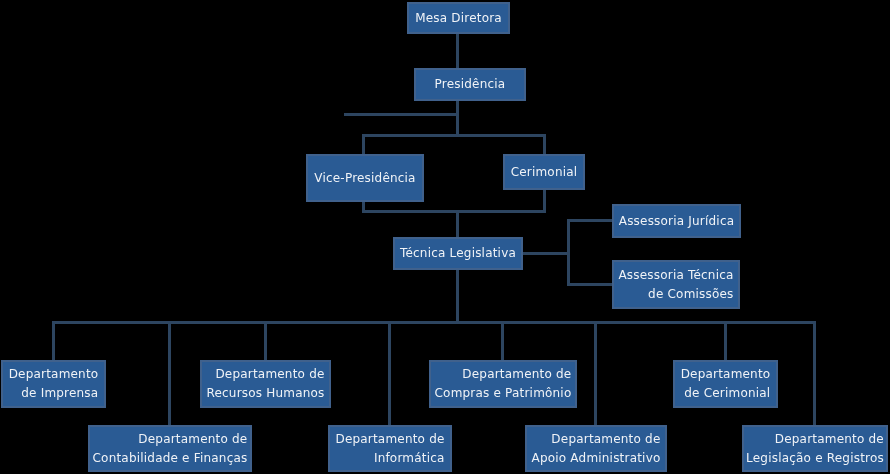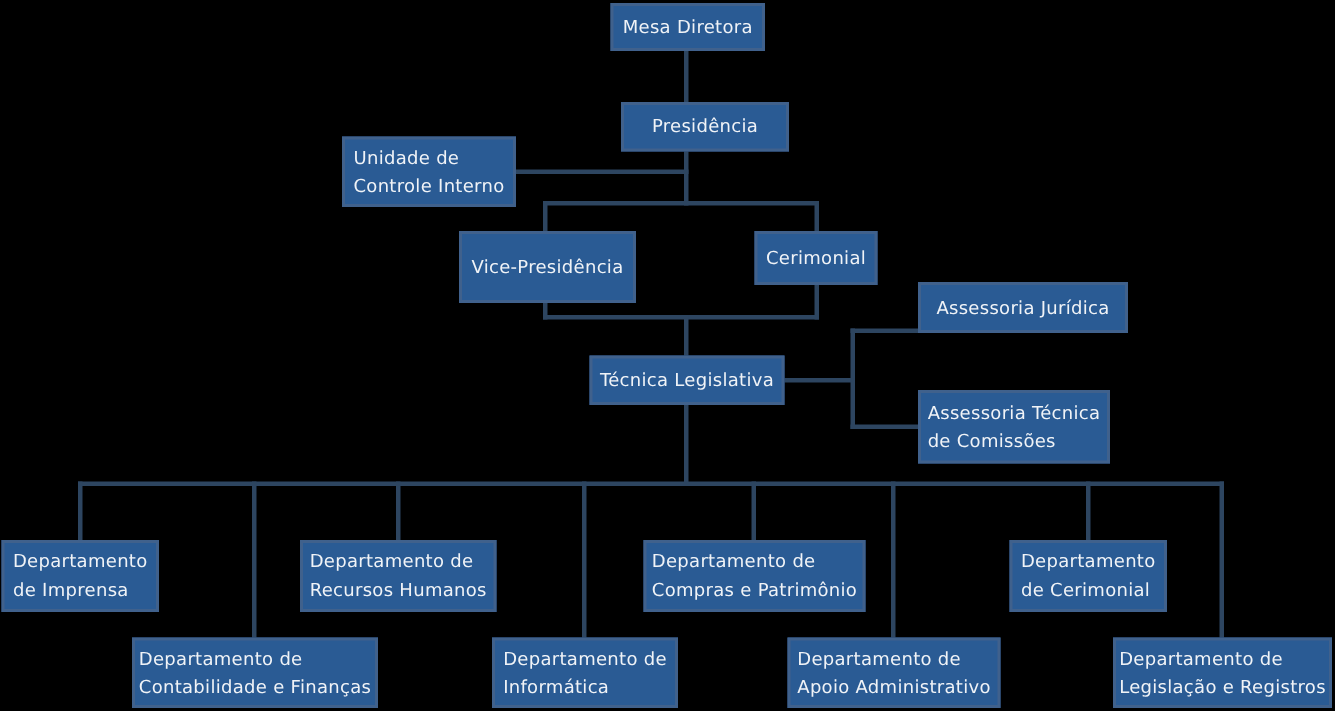--- a/index.html
+++ b/index.html
@@ -18,21 +18,21 @@
   }
   .node {
     position: absolute;
     box-sizing: border-box;
     background: var(--node-fill, #2a5b94);
     border: 2px solid var(--node-border, #40618c);
     color: var(--text, #f0f3f7);
     display: flex;
     align-items: center;
     justify-content: center;
-    text-align: left;
+    text-align: right;
     white-space: pre;
     font-size: 12px;
     line-height: 19px;
     letter-spacing: 0.2px;
   }
   .line {
     position: absolute;
     background: var(--connector, #2d4560);
   }
   .line.h { height: 3px; }
@@ -63,26 +63,24 @@
   <div class="line v" style="left:168px;top:321px;height:104px"></div>
   <div class="line v" style="left:264px;top:321px;height:39px"></div>
   <div class="line v" style="left:388px;top:321px;height:104px"></div>
   <div class="line v" style="left:501px;top:321px;height:39px"></div>
   <div class="line v" style="left:594px;top:321px;height:104px"></div>
   <div class="line v" style="left:724px;top:321px;height:39px"></div>
   <div class="line v" style="left:813px;top:321px;height:104px"></div>
 
   <div class="node" style="left:407px;top:2px;width:103px;height:32px">Mesa Diretora</div>
   <div class="node" style="left:414px;top:68px;width:112px;height:33px">Presidência</div>
-  <div class="node" style="left:228px;top:91px;width:116px;height:47px">Unidade de
-Controle Interno</div>
   <div class="node" style="left:306px;top:154px;width:118px;height:48px">Vice-Presidência</div>
   <div class="node" style="left:503px;top:154px;width:82px;height:36px">Cerimonial</div>
   <div class="node" style="left:393px;top:237px;width:130px;height:33px">Técnica Legislativa</div>
-  <div class="node" style="left:612px;top:188px;width:140px;height:34px">Assessoria Jurídica</div>
+  <div class="node" style="left:612px;top:204px;width:129px;height:34px">Assessoria Jurídica</div>
   <div class="node" style="left:612px;top:260px;width:128px;height:49px">Assessoria Técnica
 de Comissões</div>
   <div class="node" style="left:1px;top:360px;width:105px;height:48px">Departamento
 de Imprensa</div>
   <div class="node" style="left:200px;top:360px;width:131px;height:48px">Departamento de
 Recursos Humanos</div>
   <div class="node" style="left:429px;top:360px;width:148px;height:48px">Departamento de
 Compras e Patrimônio</div>
   <div class="node" style="left:673px;top:360px;width:105px;height:48px">Departamento
 de Cerimonial</div>

